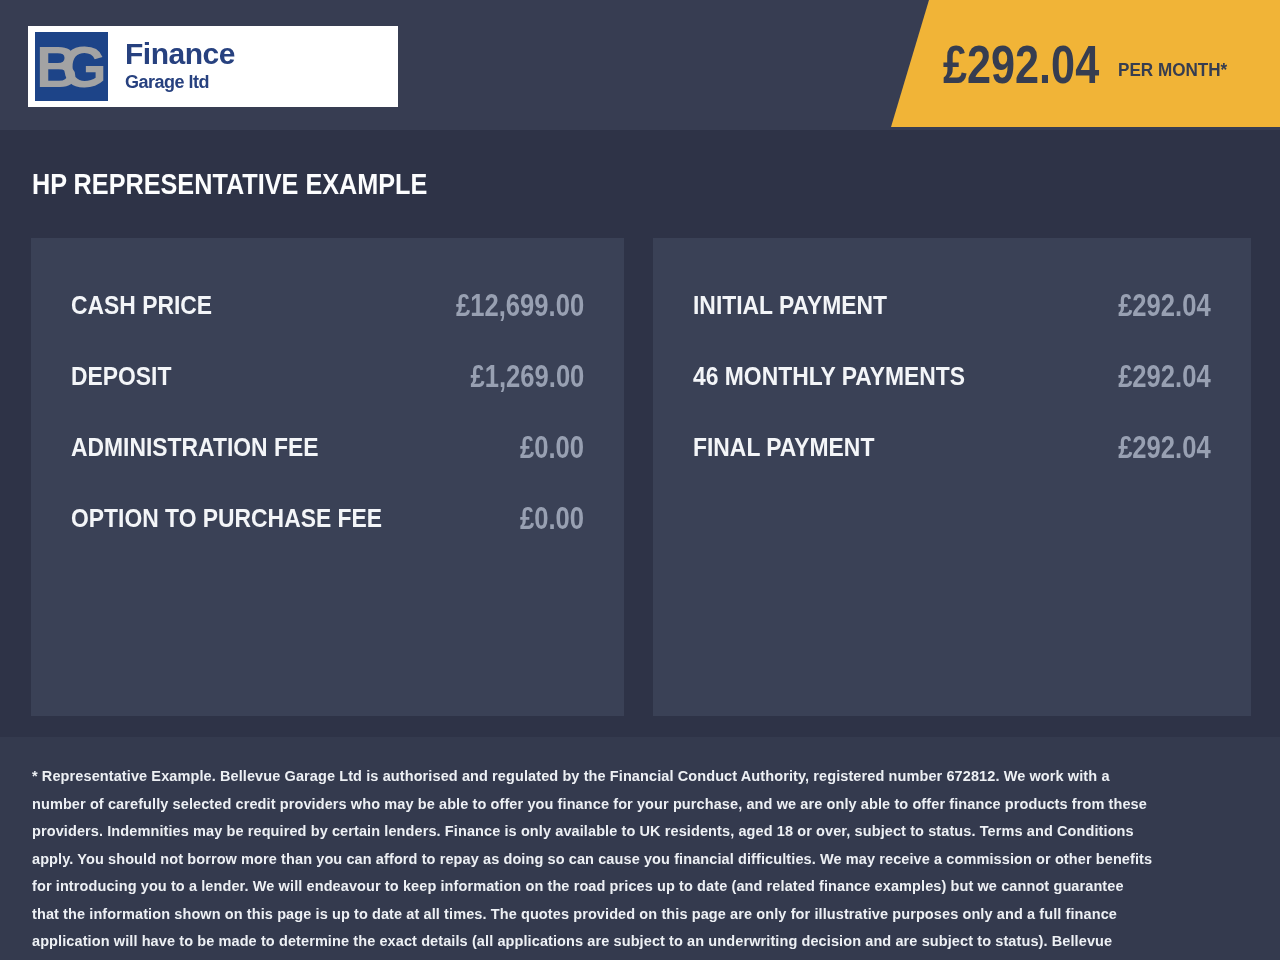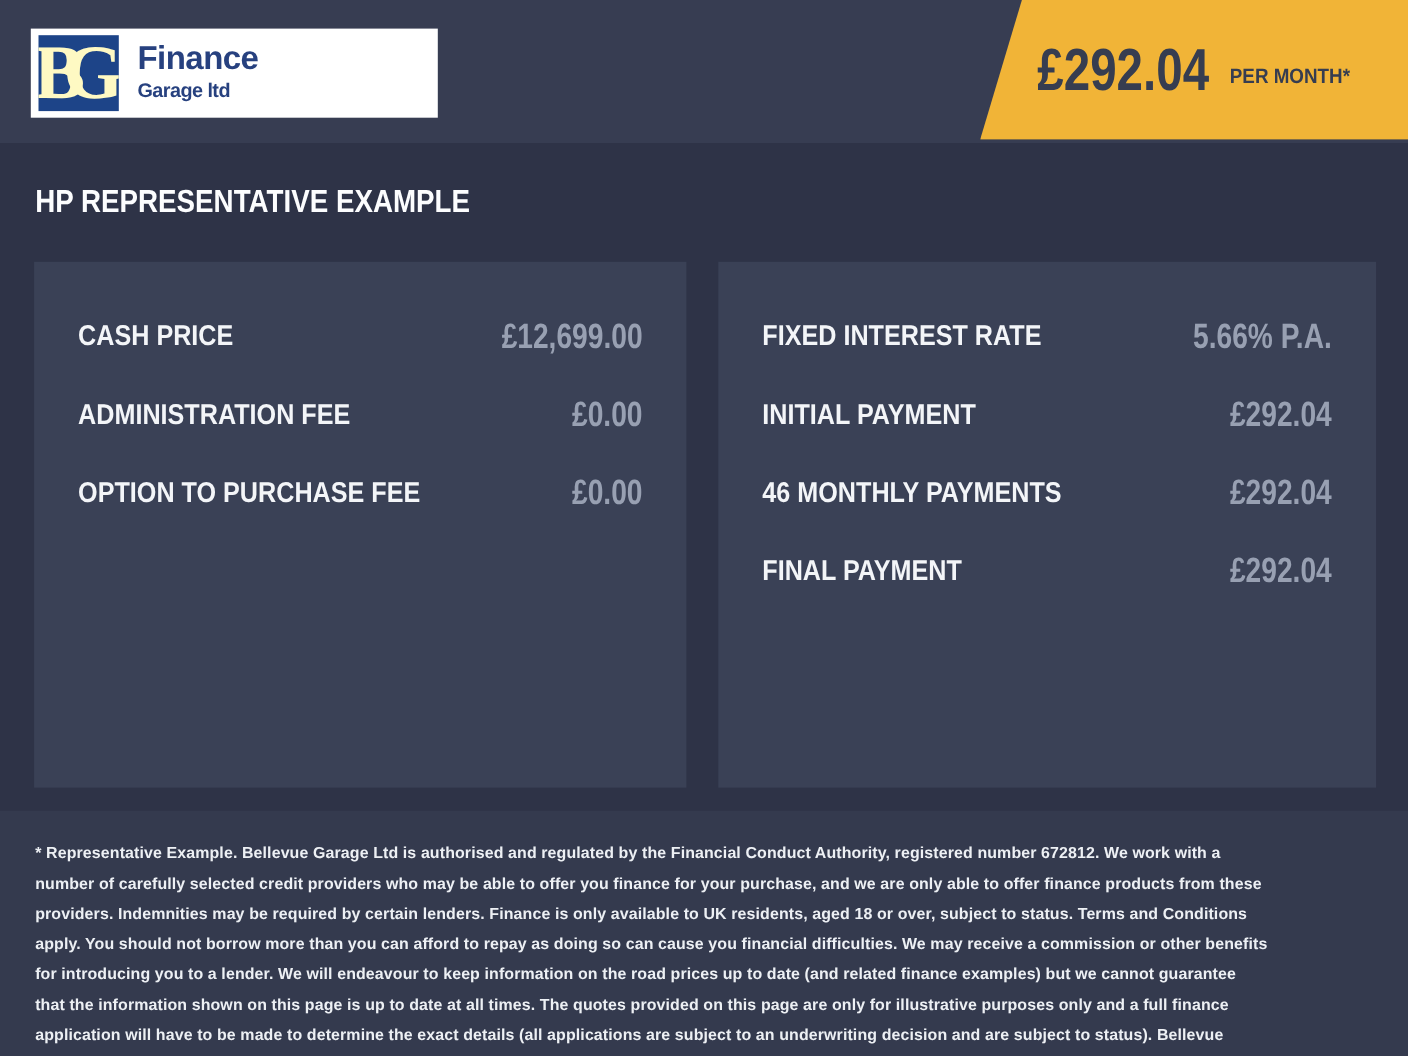--- a/index.html
+++ b/index.html
@@ -44,25 +44,25 @@
   .logo-square {
     width: 73px; height: 69px;
     margin-left: 7px;
     background: var(--logo-blue);
     display: flex;
     align-items: center;
     justify-content: center;
     overflow: hidden;
   }
   .monogram-text {
-    font-family: Liberation Serif, serif;
-    font-weight: bold;
-    font-size: 70px;
+    font-family: Liberation Sans, sans-serif;
+    font-weight: bold;
+    font-size: 58px;
     line-height: 1;
-    color: #fef9c3;
+    color: #a3a3a3;
     letter-spacing: -0.28em;
     padding-right: 0.28em;
   }
   .logo-name {
     margin-left: 17px;
     color: var(--logo-text-blue);
     font-weight: bold;
     letter-spacing: -0.5px;
   }
   .logo-name-line1 { font-size: 30px; line-height: 30px; }
@@ -189,35 +189,35 @@
   </div>
 
   <div class="page-title">HP REPRESENTATIVE EXAMPLE</div>
 
   <div class="panel panel-left">
     <div class="row">
       <span class="row-label">CASH PRICE</span>
       <span class="row-value">£12,699.00</span>
     </div>
     <div class="row">
+      <span class="row-label">DEPOSIT</span>
+      <span class="row-value">£1,269.00</span>
+    </div>
+    <div class="row">
       <span class="row-label">ADMINISTRATION FEE</span>
       <span class="row-value">£0.00</span>
     </div>
     <div class="row">
       <span class="row-label">OPTION TO PURCHASE FEE</span>
       <span class="row-value">£0.00</span>
     </div>
   </div>
 
   <div class="panel panel-right">
     <div class="row">
-      <span class="row-label">FIXED INTEREST RATE</span>
-      <span class="row-value">5.66% P.A.</span>
-    </div>
-    <div class="row">
       <span class="row-label">INITIAL PAYMENT</span>
       <span class="row-value">£292.04</span>
     </div>
     <div class="row">
       <span class="row-label">46 MONTHLY PAYMENTS</span>
       <span class="row-value">£292.04</span>
     </div>
     <div class="row">
       <span class="row-label">FINAL PAYMENT</span>
       <span class="row-value">£292.04</span>

